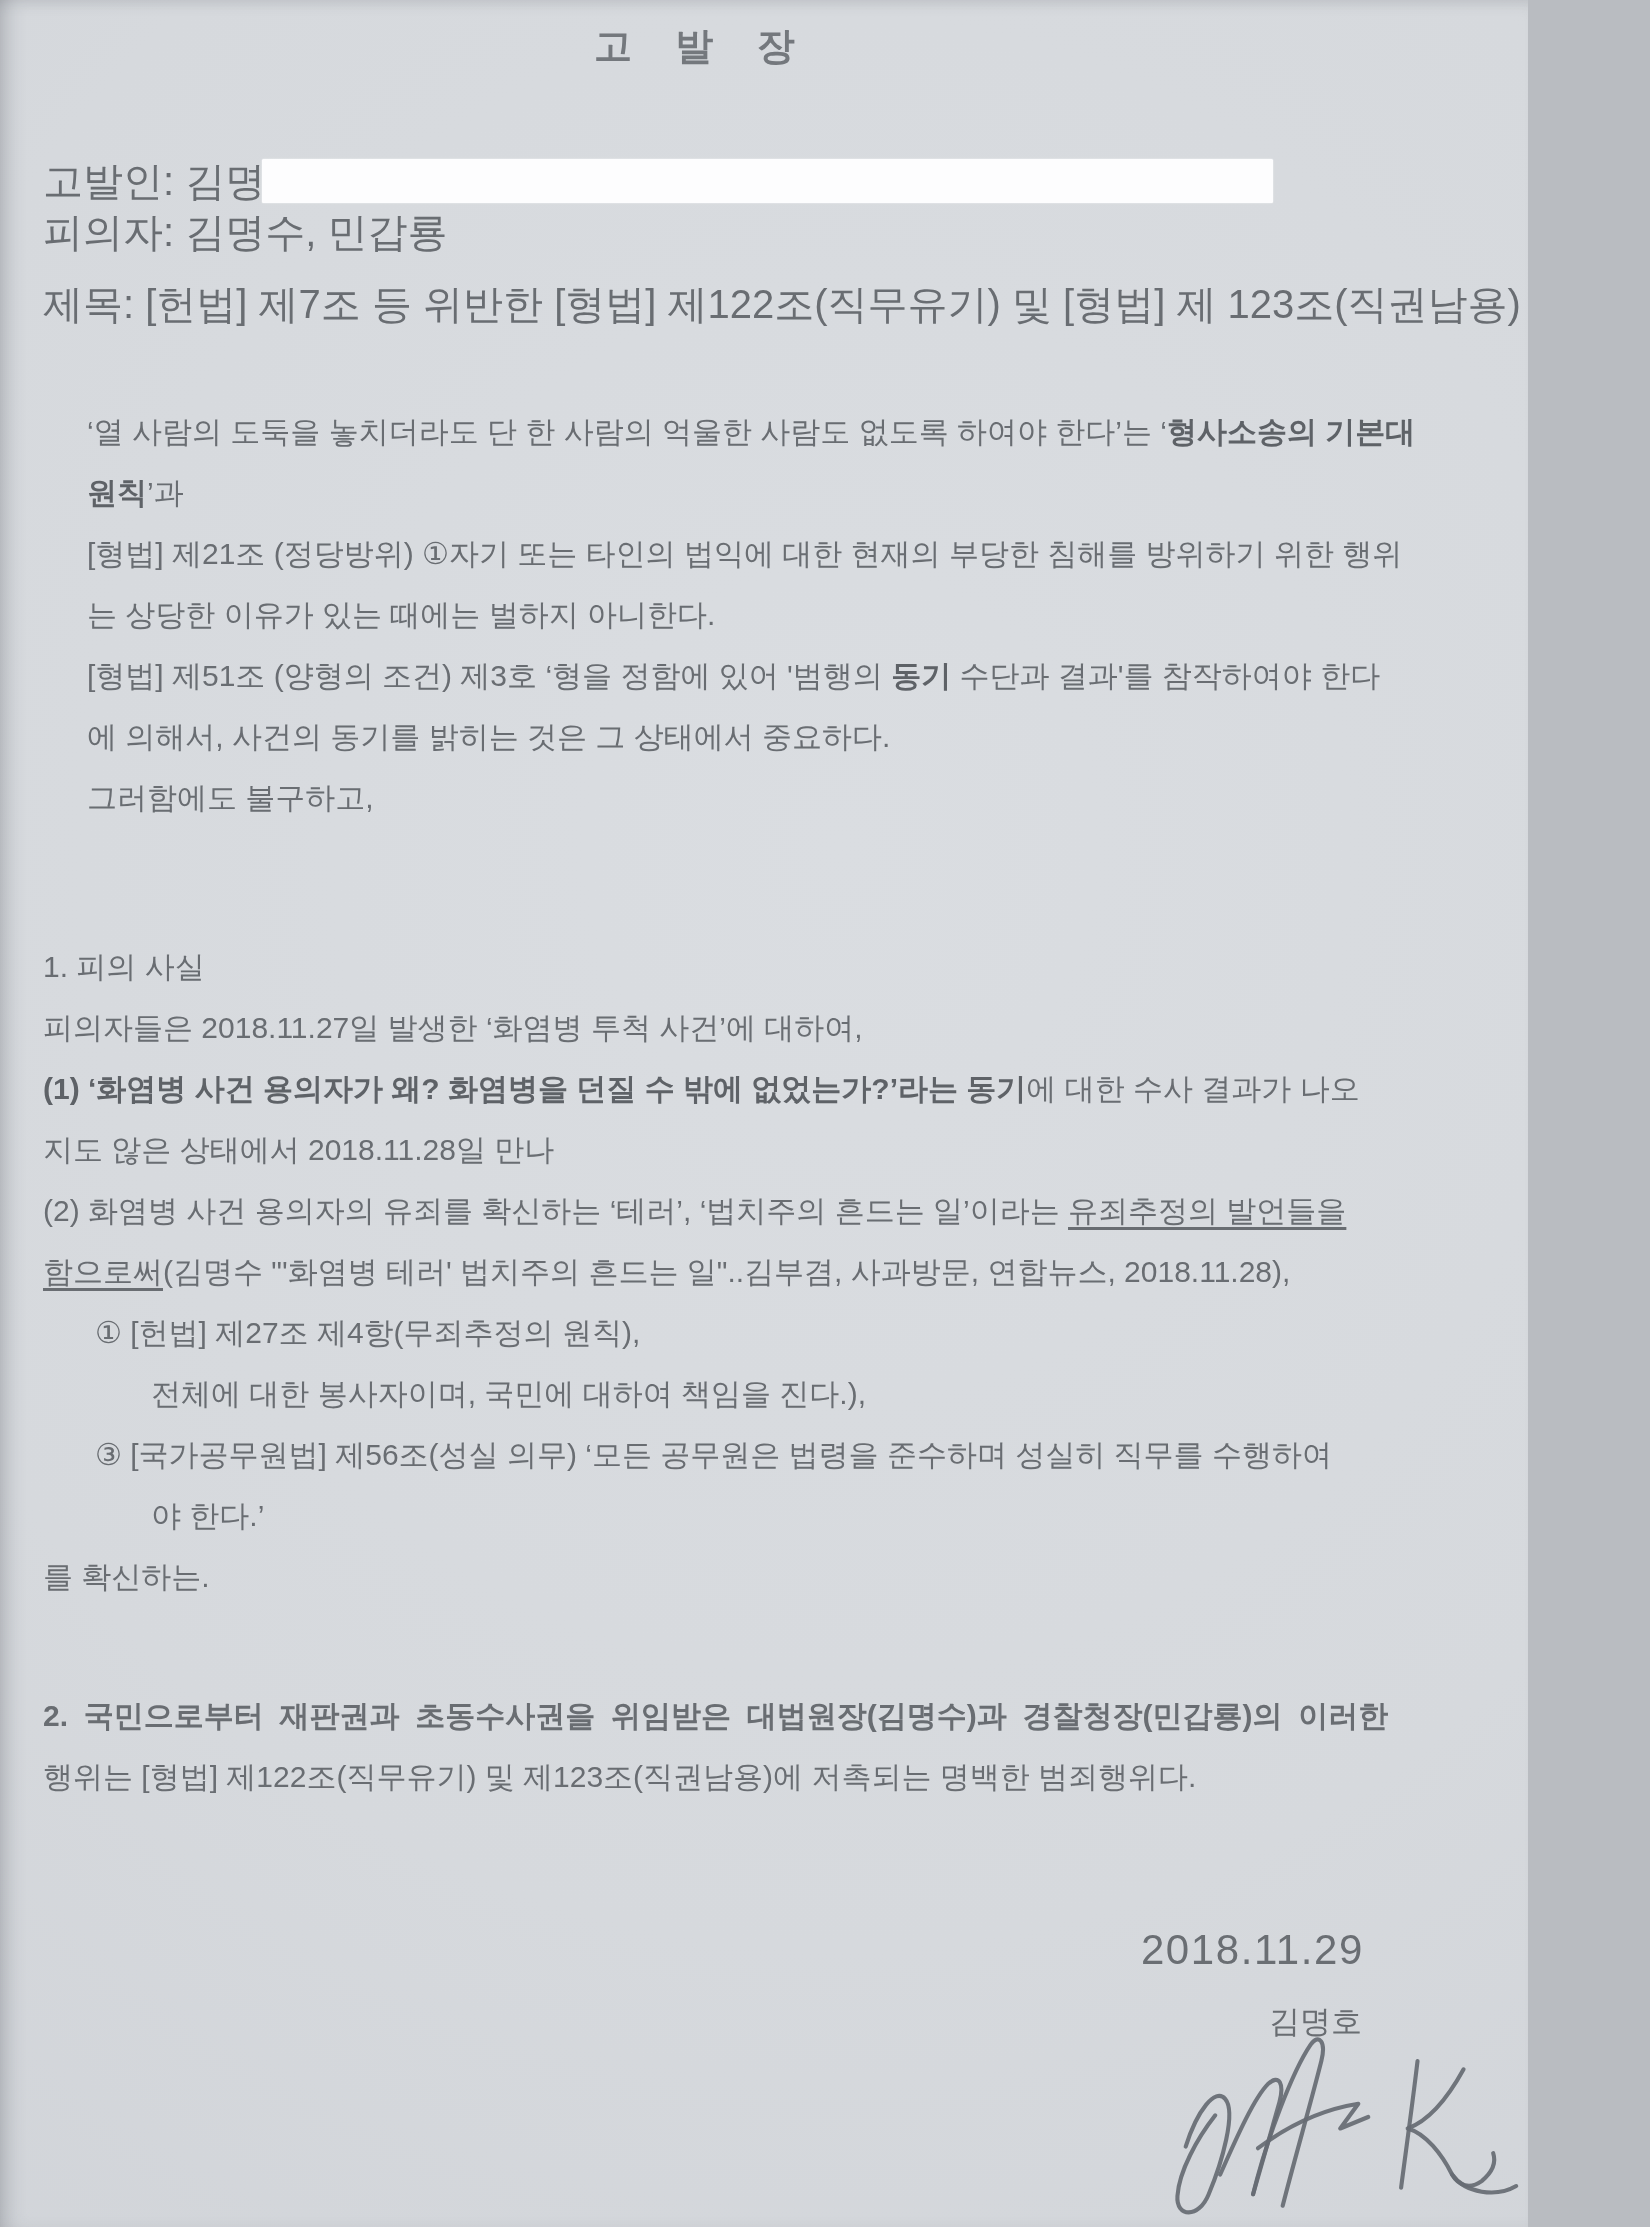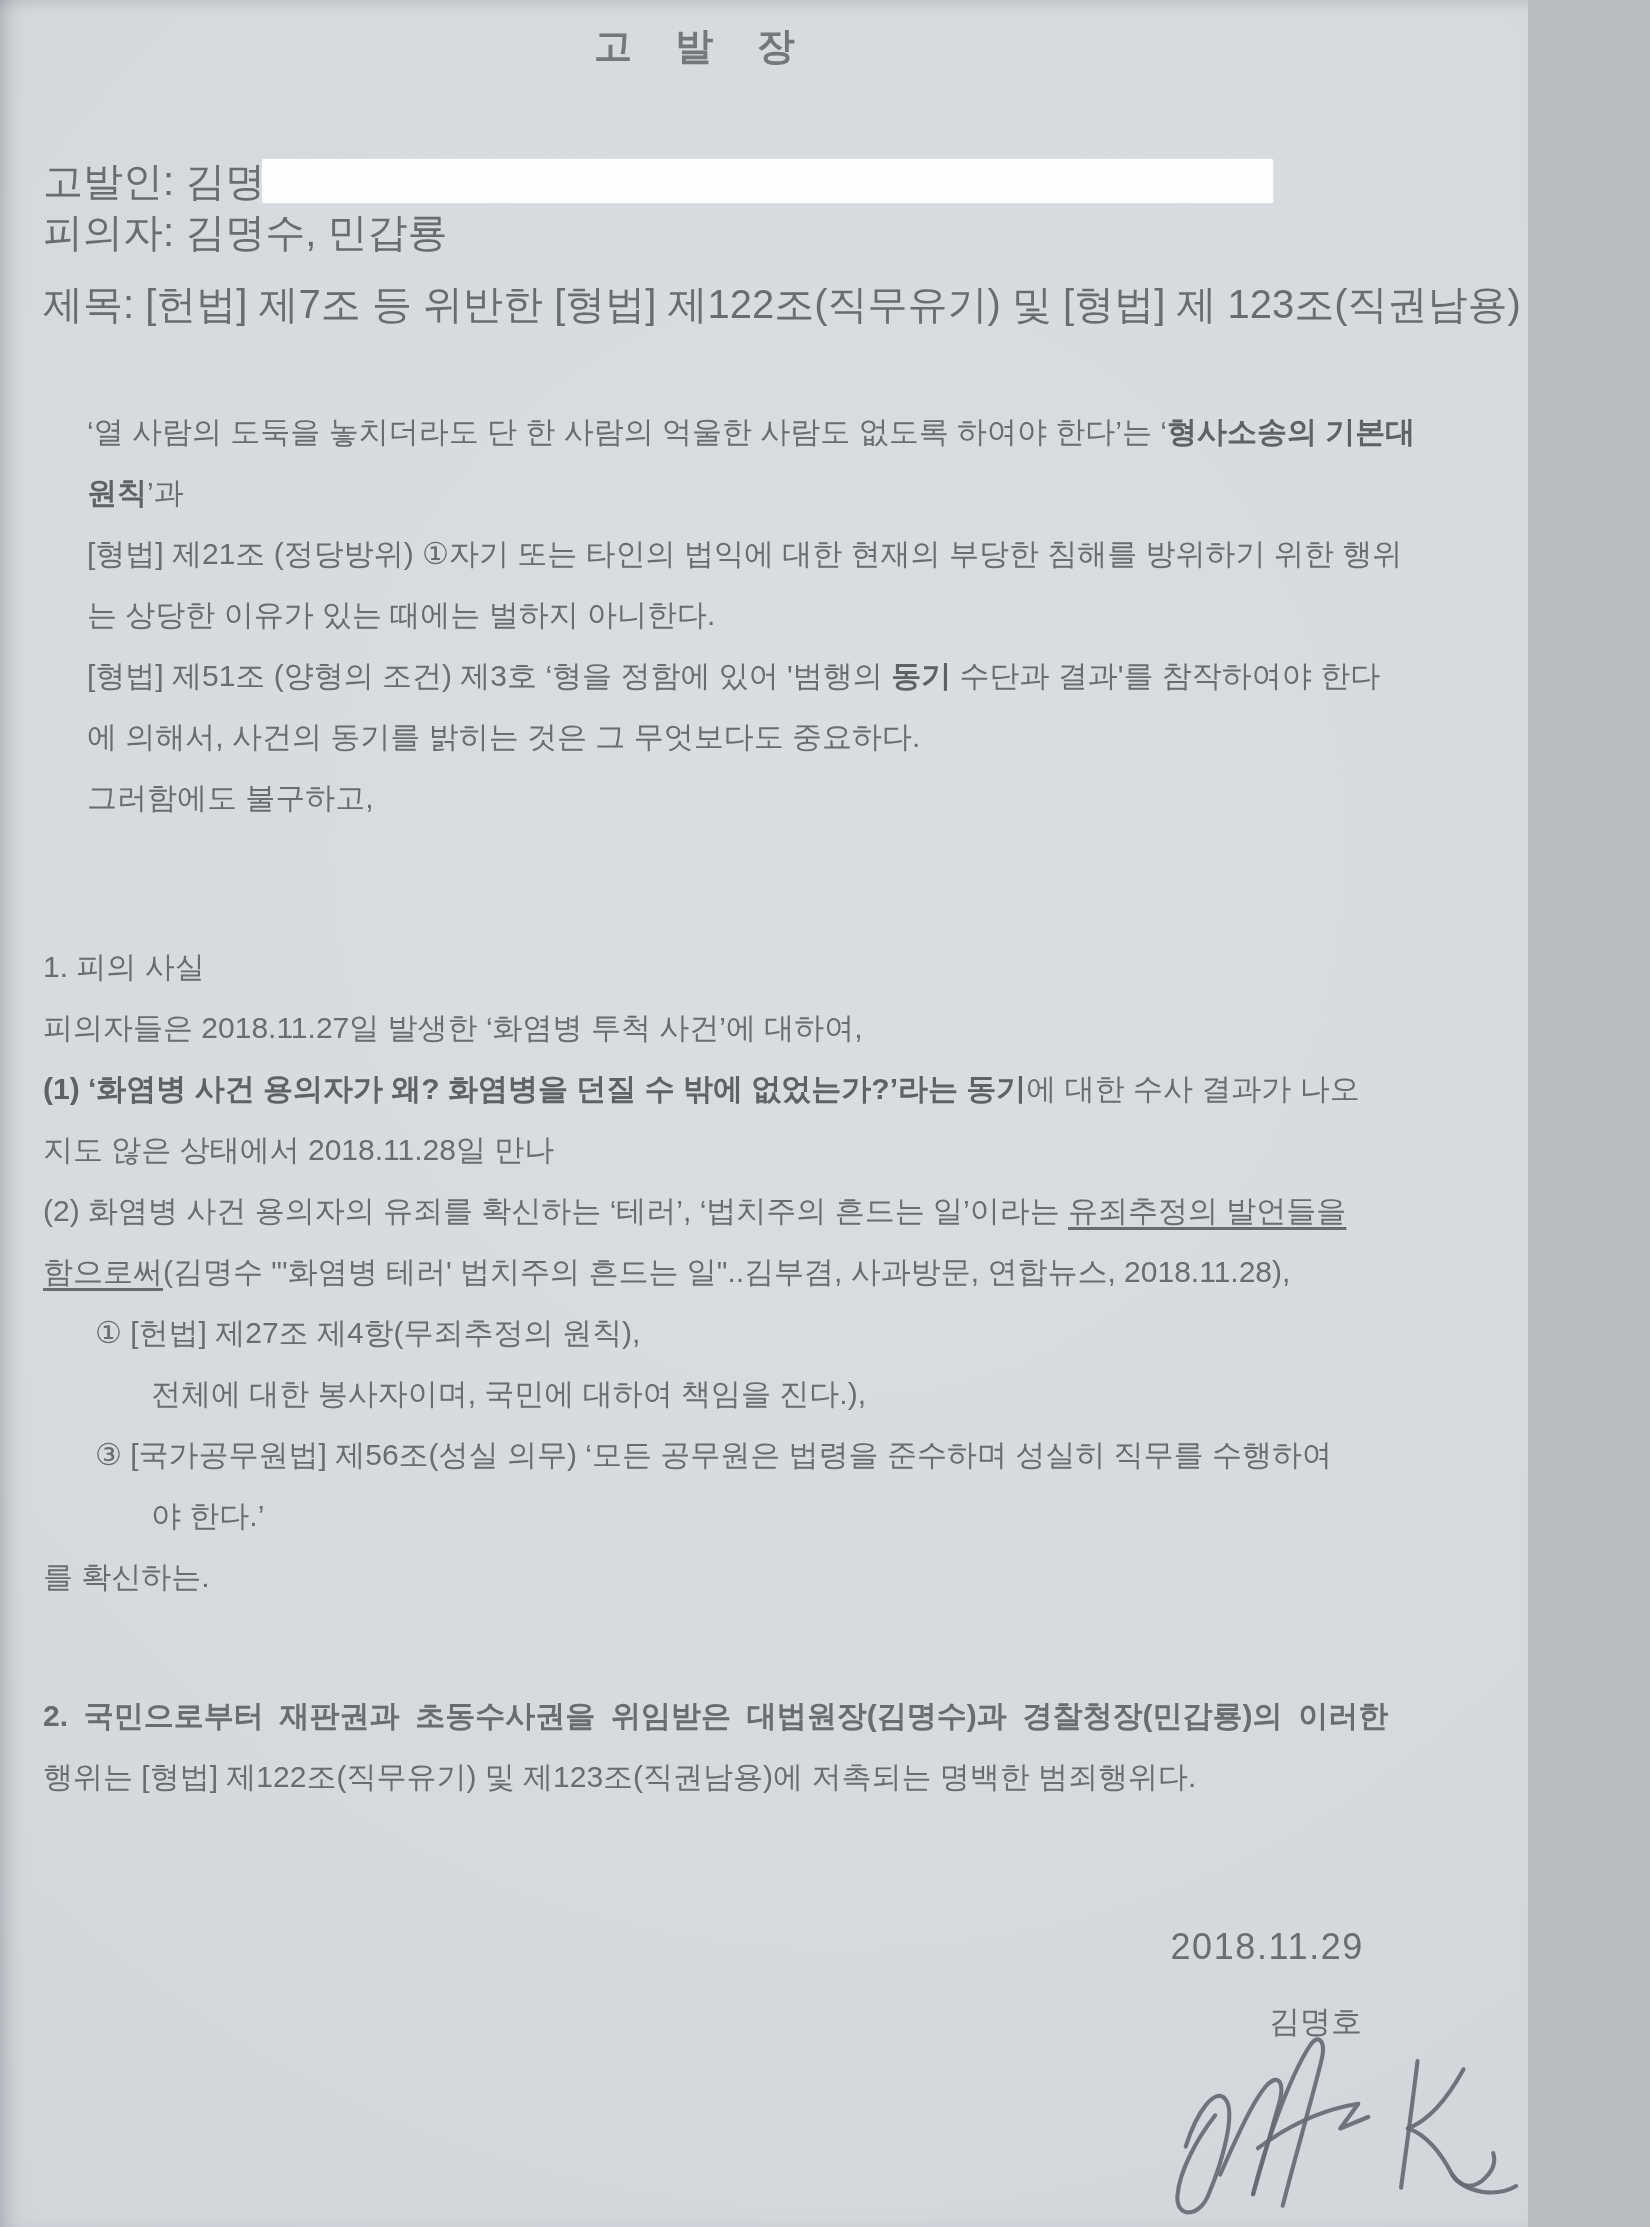--- a/index.html
+++ b/index.html
@@ -27,21 +27,21 @@
   .block{position:absolute;left:43px;right:33px;font-size:30px;line-height:61px;}
   .intro{top:401px;margin-left:44px;}
   .sec1{top:936px;}
   .sec2{top:1685px;}
   .line{white-space:nowrap;}
   .ind1{padding-left:52px;}
   .ind2{padding-left:108px;}
   .justify{word-spacing:7.4px;font-weight:bold;}
   .b{font-weight:bold;color:#5e6267;}
   .u{text-decoration:underline;text-underline-offset:5.7px;text-decoration-thickness:2.5px;text-align:right;}
-  .date{position:absolute;top:1926px;right:164px;font-size:36px;letter-spacing:1.6px;color:#6a6e73;}
+  .date{position:absolute;top:1926px;right:164px;font-size:42px;letter-spacing:1.6px;color:#6a6e73;}
   .name{position:absolute;top:2001px;right:166px;font-size:31px;color:#696d72;}
   .signature{position:absolute;top:2024px;left:1161px;width:370px;height:195px;}
   .signature svg{width:100%;height:100%;}
   .signature path{fill:none;stroke:#666b73;stroke-width:5;stroke-linecap:round;stroke-linejoin:round;opacity:.92;}
 </style>
 </head>
 <body>
 
 <div class="page">
 
@@ -59,21 +59,21 @@
       <span>제목: [헌법] 제7조 등 위반한 [형법] 제122조(직무유기) 및 [형법] 제 123조(직권남용)</span>
     </div>
   </div>
 
   <div class="block intro">
     <div class="line"><span>‘열 사람의 도둑을 놓치더라도 단 한 사람의 억울한 사람도 없도록 하여야 한다’는 ‘</span><span class="b">형사소송의 기본대</span></div>
     <div class="line"><span class="b">원칙</span><span>’과</span></div>
     <div class="line"><span>[형법] 제21조 (정당방위) ①자기 또는 타인의 법익에 대한 현재의 부당한 침해를 방위하기 위한 행위</span></div>
     <div class="line"><span>는 상당한 이유가 있는 때에는 벌하지 아니한다.</span></div>
     <div class="line"><span>[형법] 제51조 (양형의 조건) 제3호 ‘형을 정함에 있어 '범행의 </span><span class="b">동기</span><span> 수단과 결과'를 참작하여야 한다</span></div>
-    <div class="line"><span>에 의해서, 사건의 동기를 밝히는 것은 그 무엇보다도 중요하다.</span></div>
+    <div class="line"><span>에 의해서, 사건의 동기를 밝히는 것은 그 상태에서 중요하다.</span></div>
     <div class="line"><span>그러함에도 불구하고,</span></div>
   </div>
 
   <div class="block sec1">
     <div class="line"><span>1. 피의 사실</span></div>
     <div class="line"><span>피의자들은 2018.11.27일  발생한 ‘화염병 투척 사건’에 대하여,</span></div>
     <div class="line"><span class="b">(1) ‘화염병 사건 용의자가 왜? 화염병을 던질 수 밖에 없었는가?’라는 동기</span><span>에 대한 수사 결과가 나오</span></div>
     <div class="line"><span>지도 않은 상태에서 2018.11.28일 만나</span></div>
     <div class="line"><span>(2) 화염병 사건 용의자의 유죄를 확신하는 ‘테러’, ‘법치주의 흔드는 일’이라는 </span><span class="u">유죄추정의 발언들을</span></div>
     <div class="line"><span class="u">함으로써</span><span>(김명수 "'화염병 테러' 법치주의 흔드는 일"..김부겸, 사과방문, 연합뉴스, 2018.11.28),</span></div>

